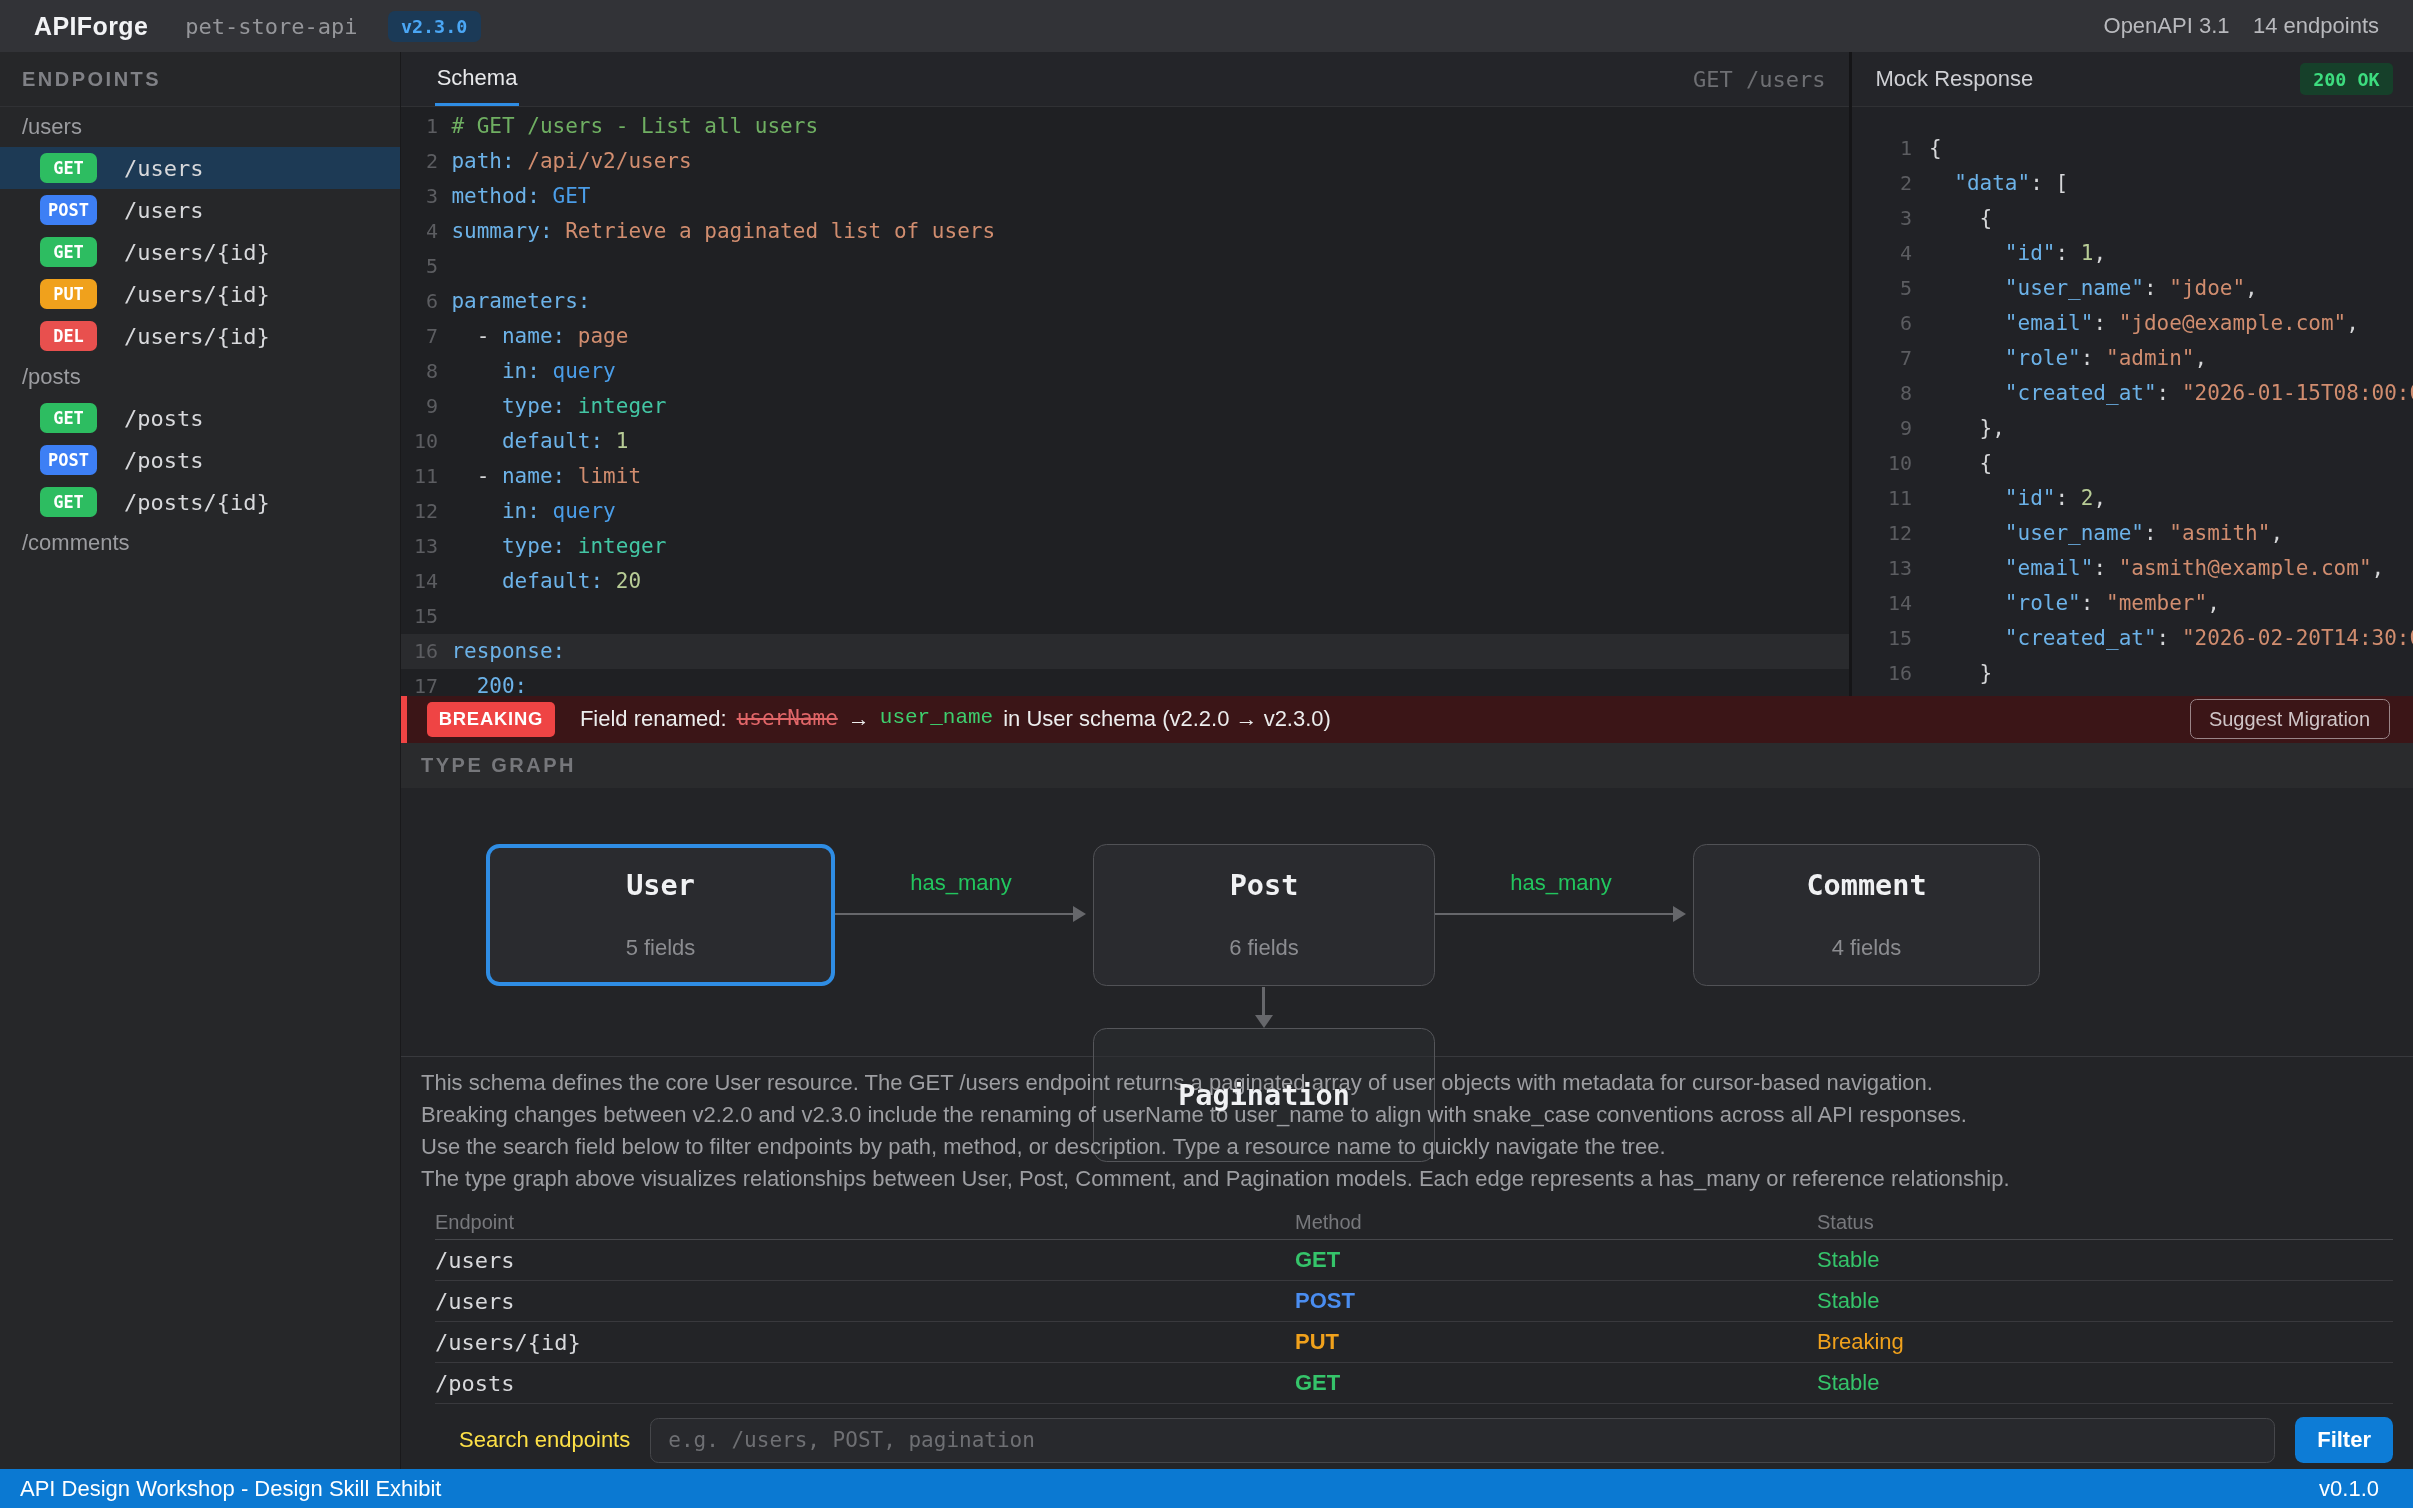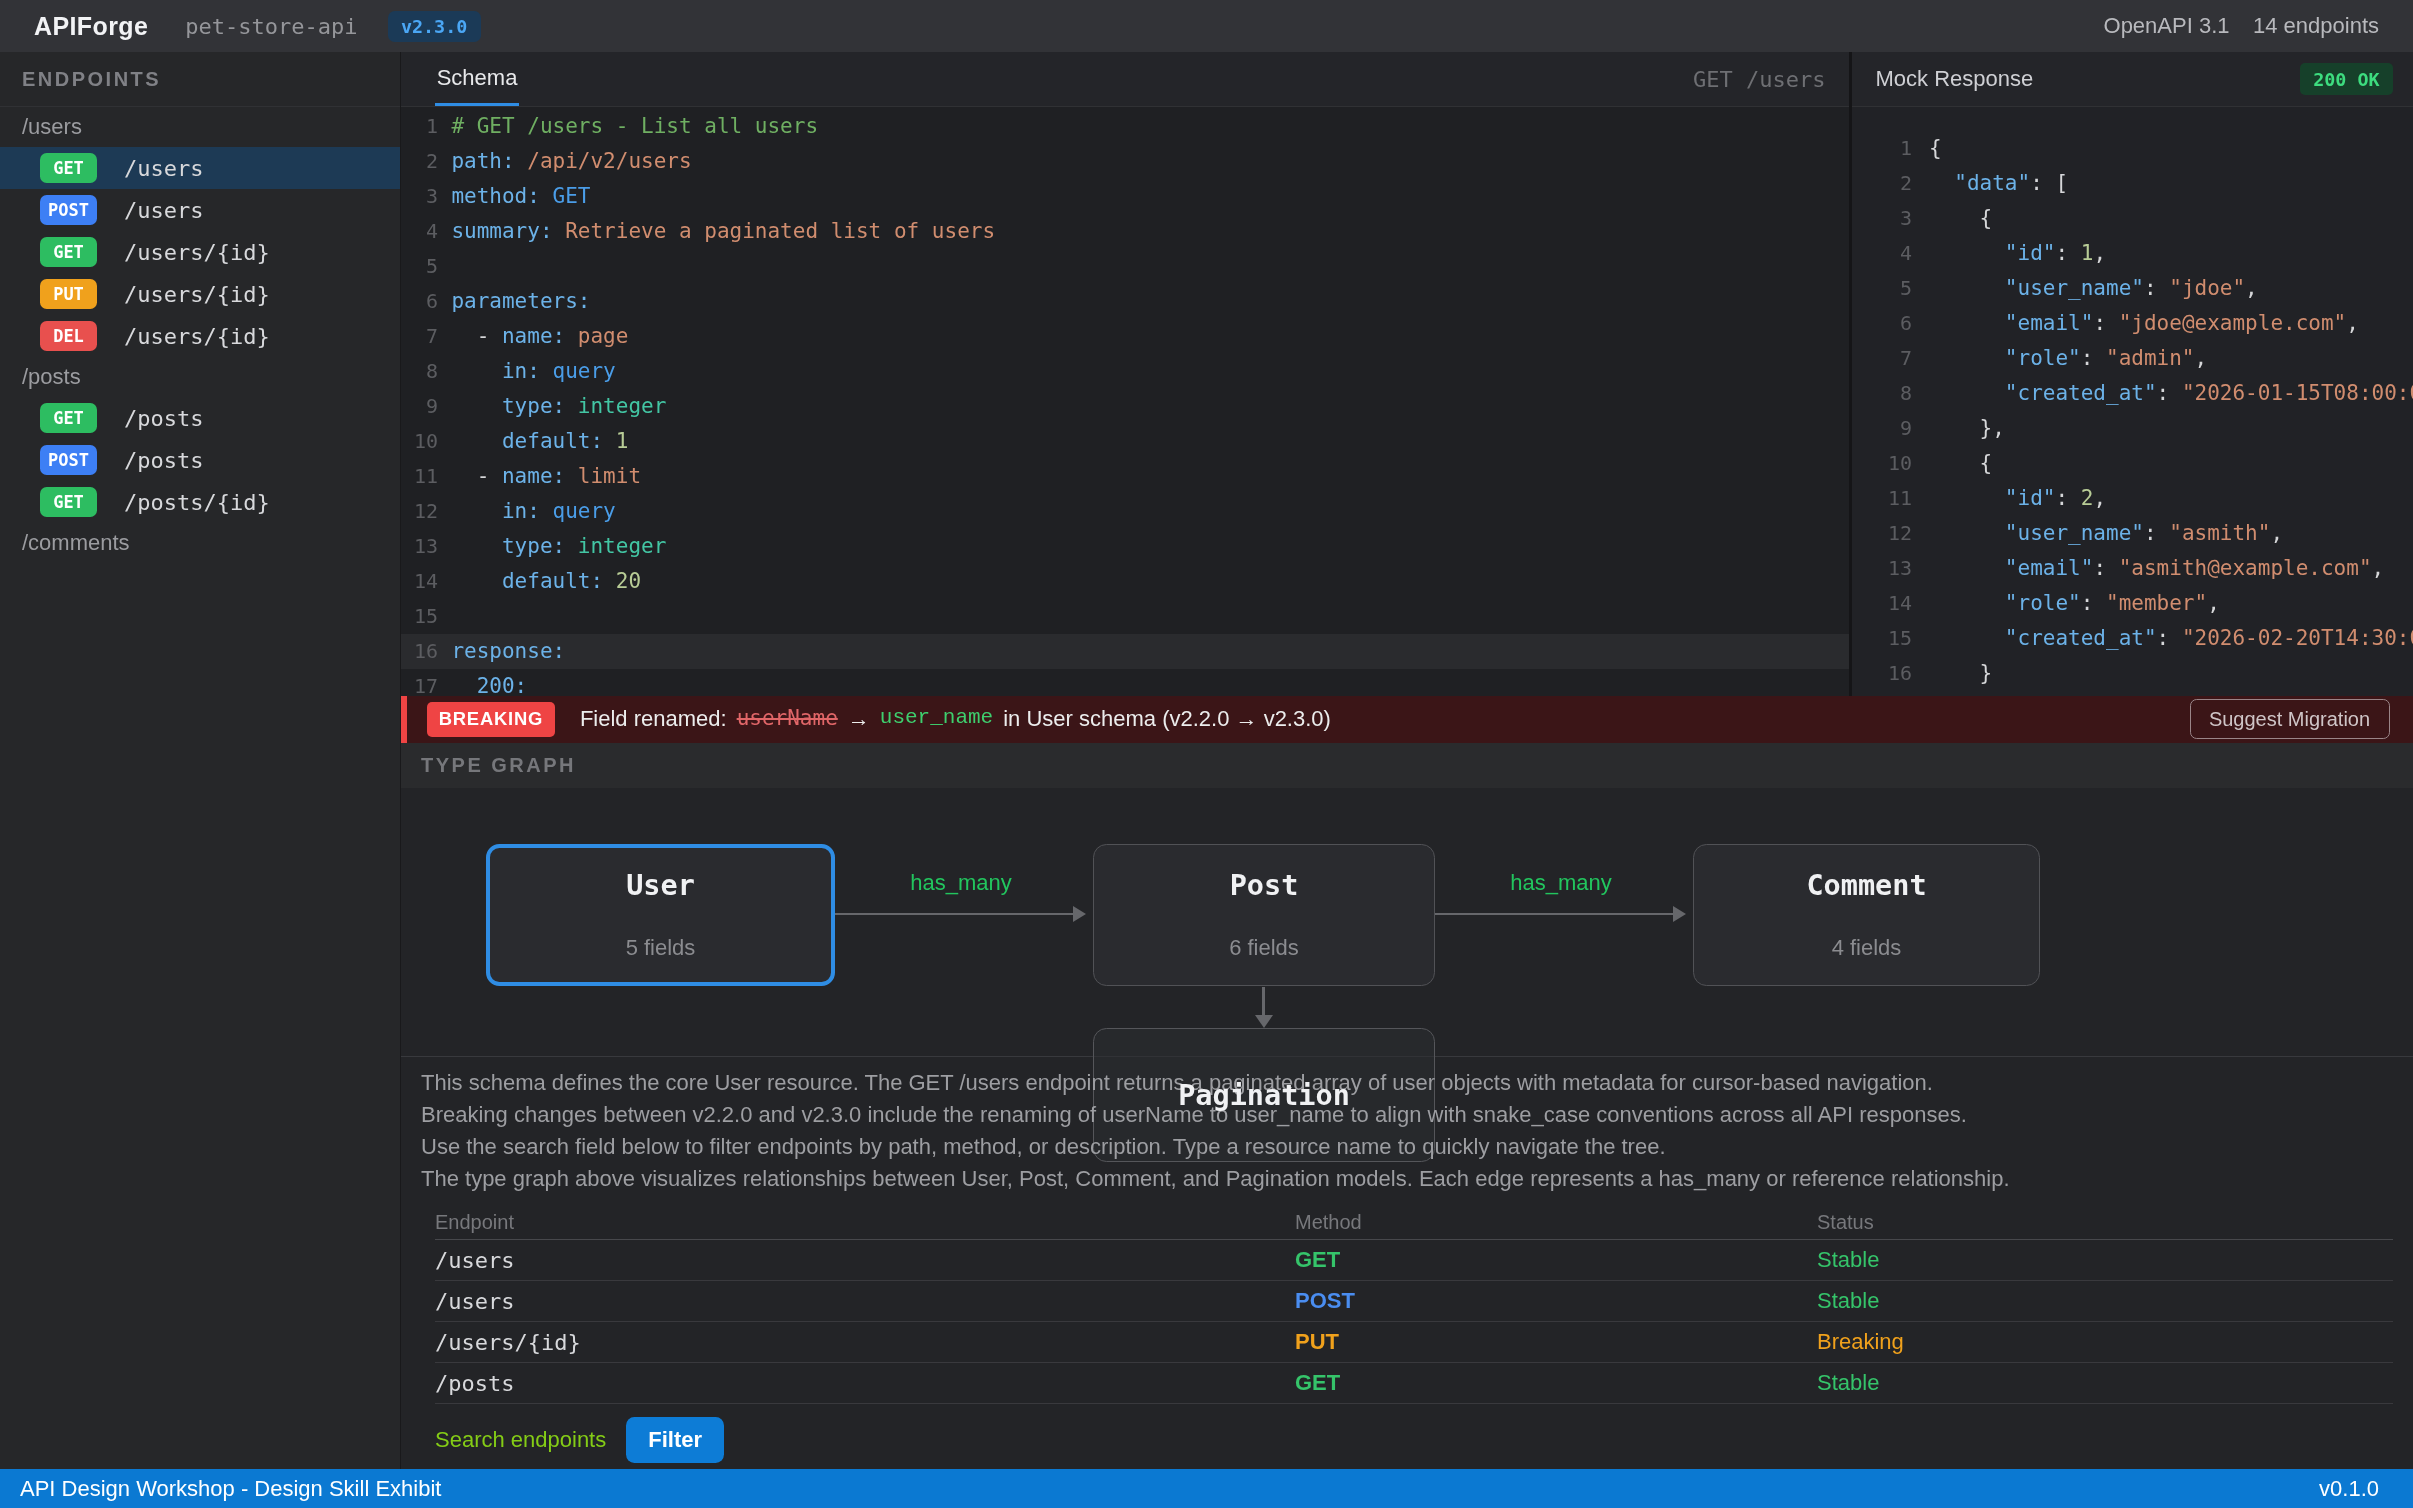--- a/index.html
+++ b/index.html
@@ -117,21 +117,21 @@
   .trow.thead { height:34px; border-bottom:1.7px solid #47484c; }
   .th { color:#77787c; font-size:20px; }
   .td-endpoint { font-family:"DejaVu Sans Mono",monospace; font-size:22px; color:#d8d9dc; }
   .td-method { font-size:22px; font-weight:700; }
   .td-status { font-size:22px; }
   .mcol-GET  { color:#35c46a; } .mcol-POST { color:#4a8df0; } .mcol-PUT { color:#f0a11c; }
   .scol-Stable { color:#35c46a; } .scol-Breaking { color:#f0a11c; }
 
   
   .search-row { height:53px; display:flex; align-items:center; padding:0 20px 5px 34px; gap:20px; background:#232427; }
-  .search-label { font-size:22px; color:#84cc16; flex-shrink:0; }
+  .search-label { font-size:22px; color:#fde047; flex-shrink:0;margin-left:24px; }
   .search-input { flex:1; height:45px; background:#28292d; border:1.7px solid #46474b; border-radius:8.4px;
                   font-family:"DejaVu Sans Mono",monospace; font-size:21px; color:#d8d9dc; padding:0 17px; outline:none; }
   .search-input::placeholder { color:#6e6f73; }
   .filter-btn { background:#0d7cd6; color:#fff; border:none; border-radius:8.4px; font-size:22px; font-weight:700;
                 padding:10px 22px; font-family:"Liberation Sans",sans-serif; cursor:pointer; }
 
   
   .footer { height:39px; background:#0b79d2; display:flex; align-items:center; padding:0 34px 0 20px; }
   .footer-left  { color:#fff; font-size:22px; }
   .footer-right { margin-left:auto; color:#fff; font-size:22px; }
@@ -319,20 +319,21 @@
             <div class="trow">
               <span class="td-endpoint">/posts</span>
               <span class="td-method mcol-GET">GET</span>
               <span class="td-status scol-Stable">Stable</span>
             </div>
           </div>
       </div>
 
       <div class="search-row">
         <span class="search-label">Search endpoints</span>
+        <input class="search-input" type="text" placeholder="e.g. /users, POST, pagination" style="">
         <button class="filter-btn">Filter</button>
       </div>
 
       <div class="pagination-node"></div>
       <div class="pagination-label">
         <span>Pagination</span>
       </div>
     </div>
   </div>
 

